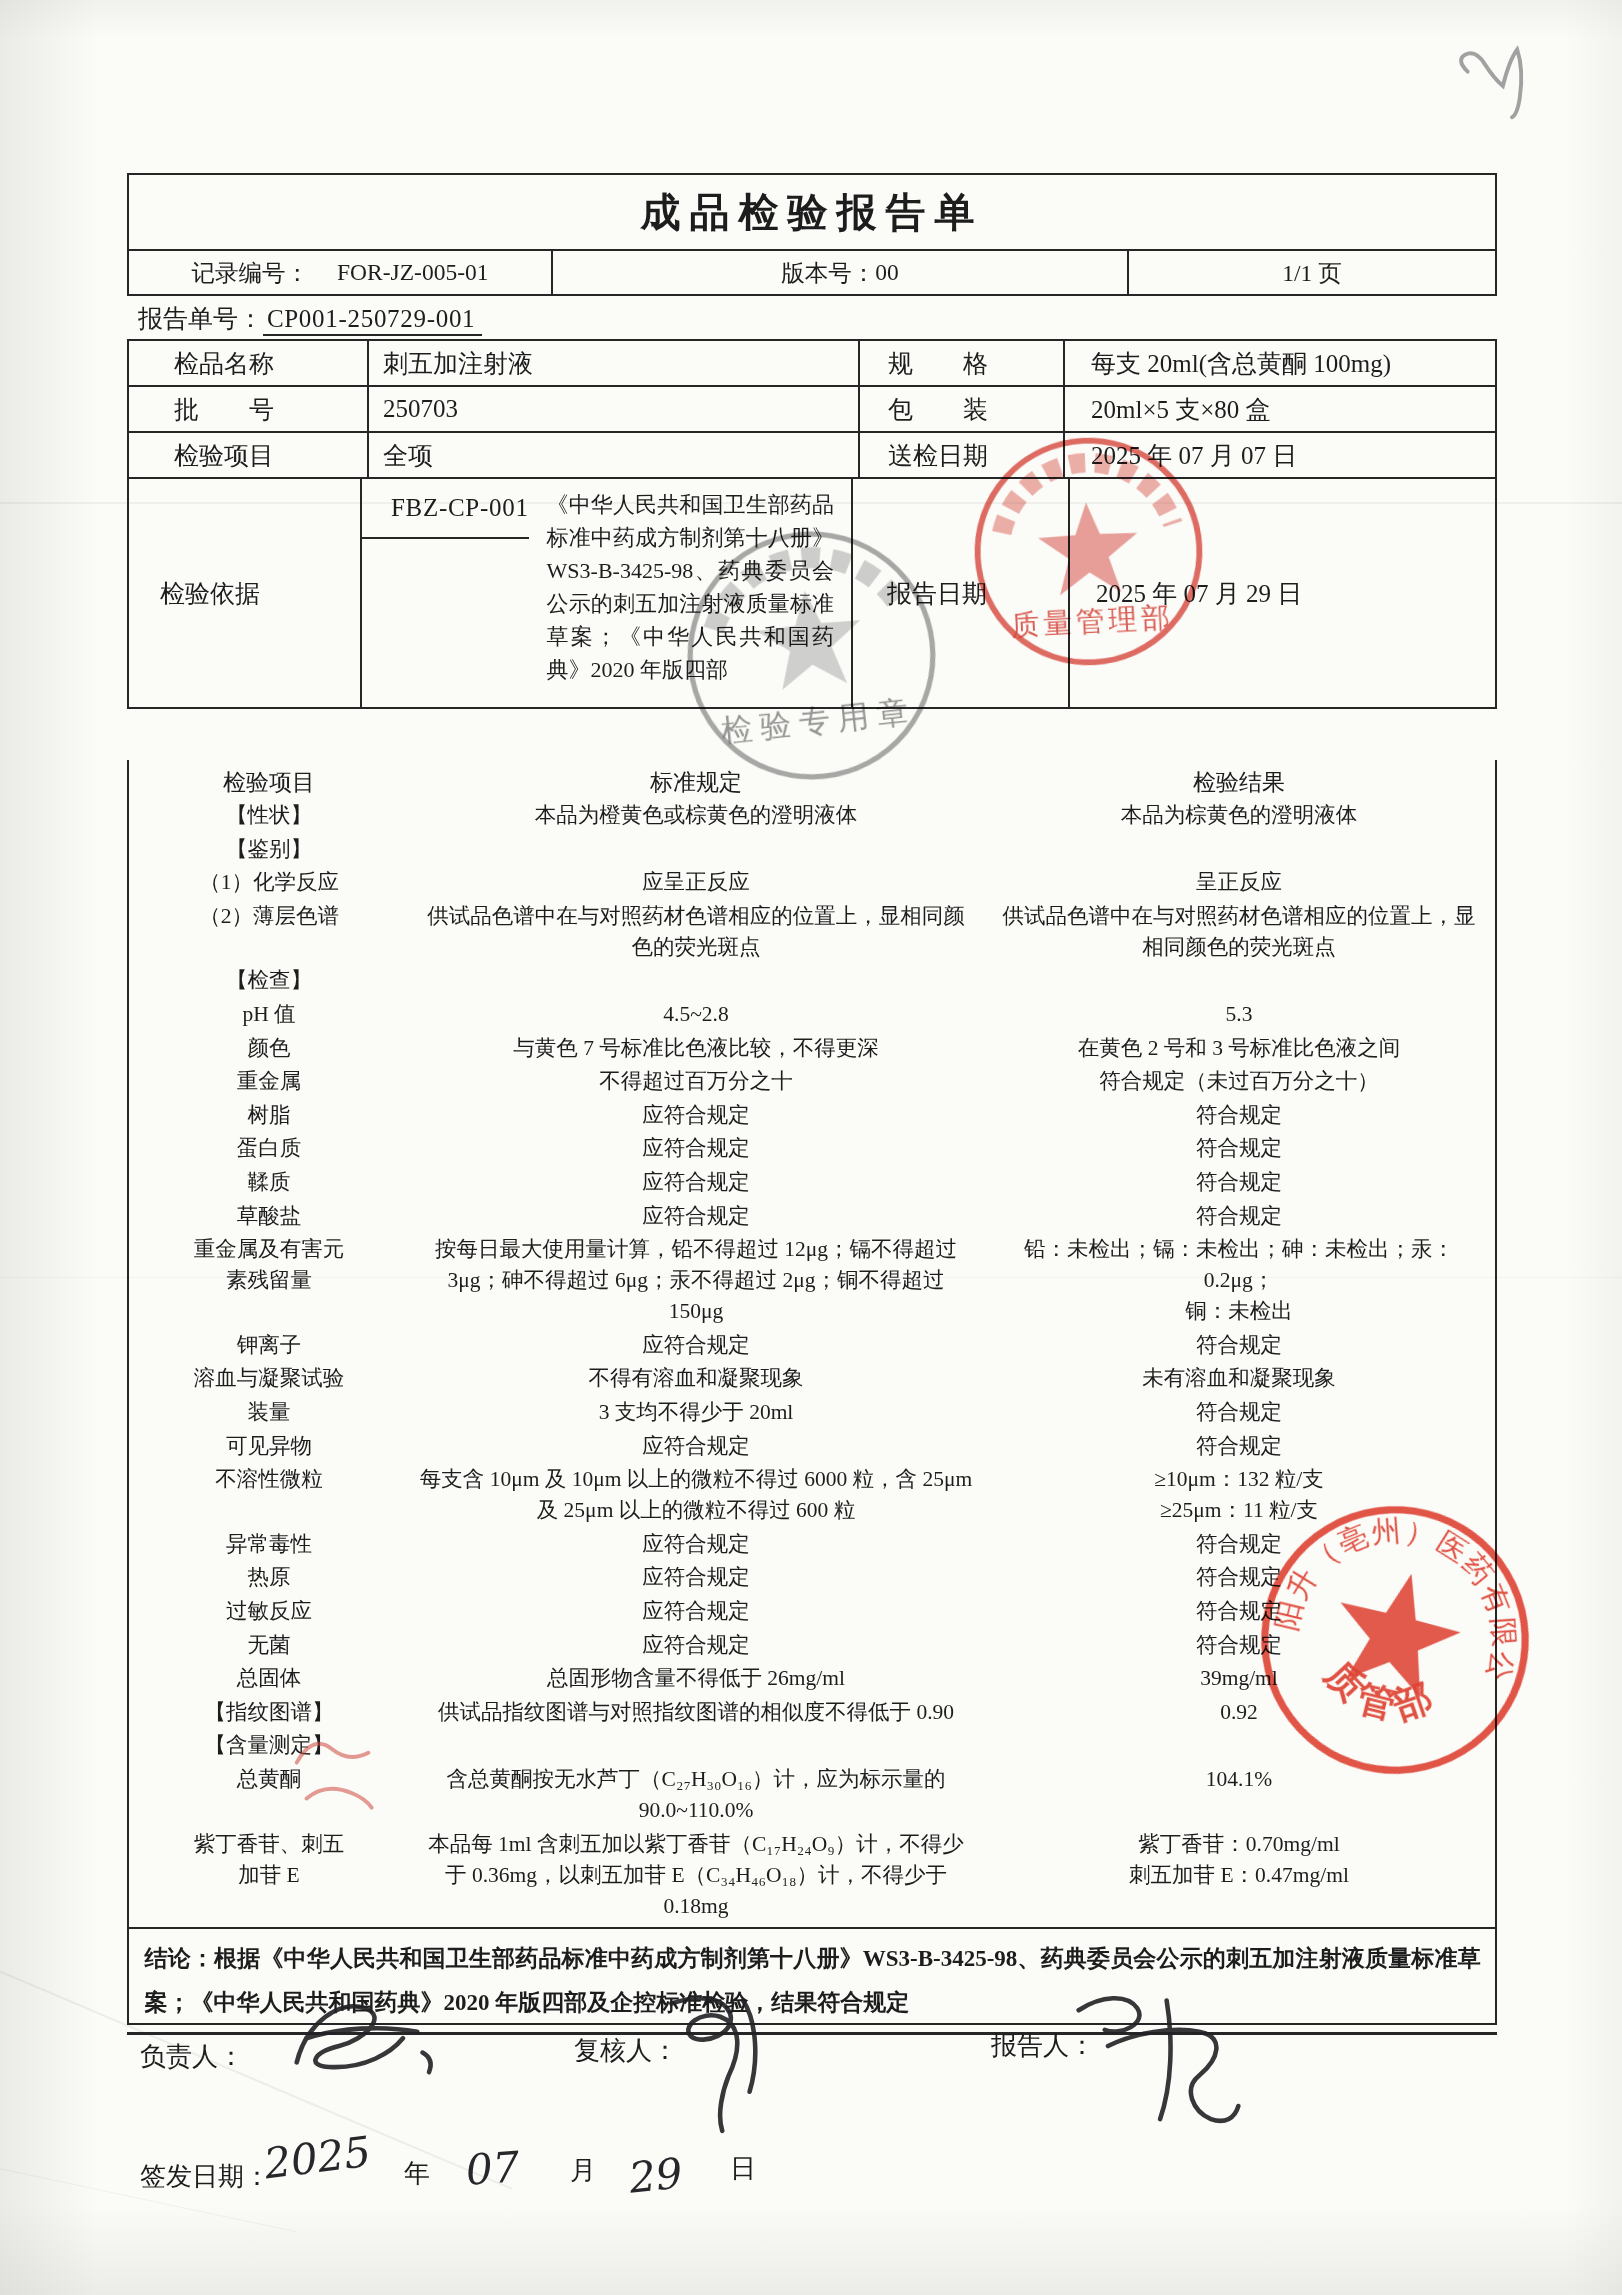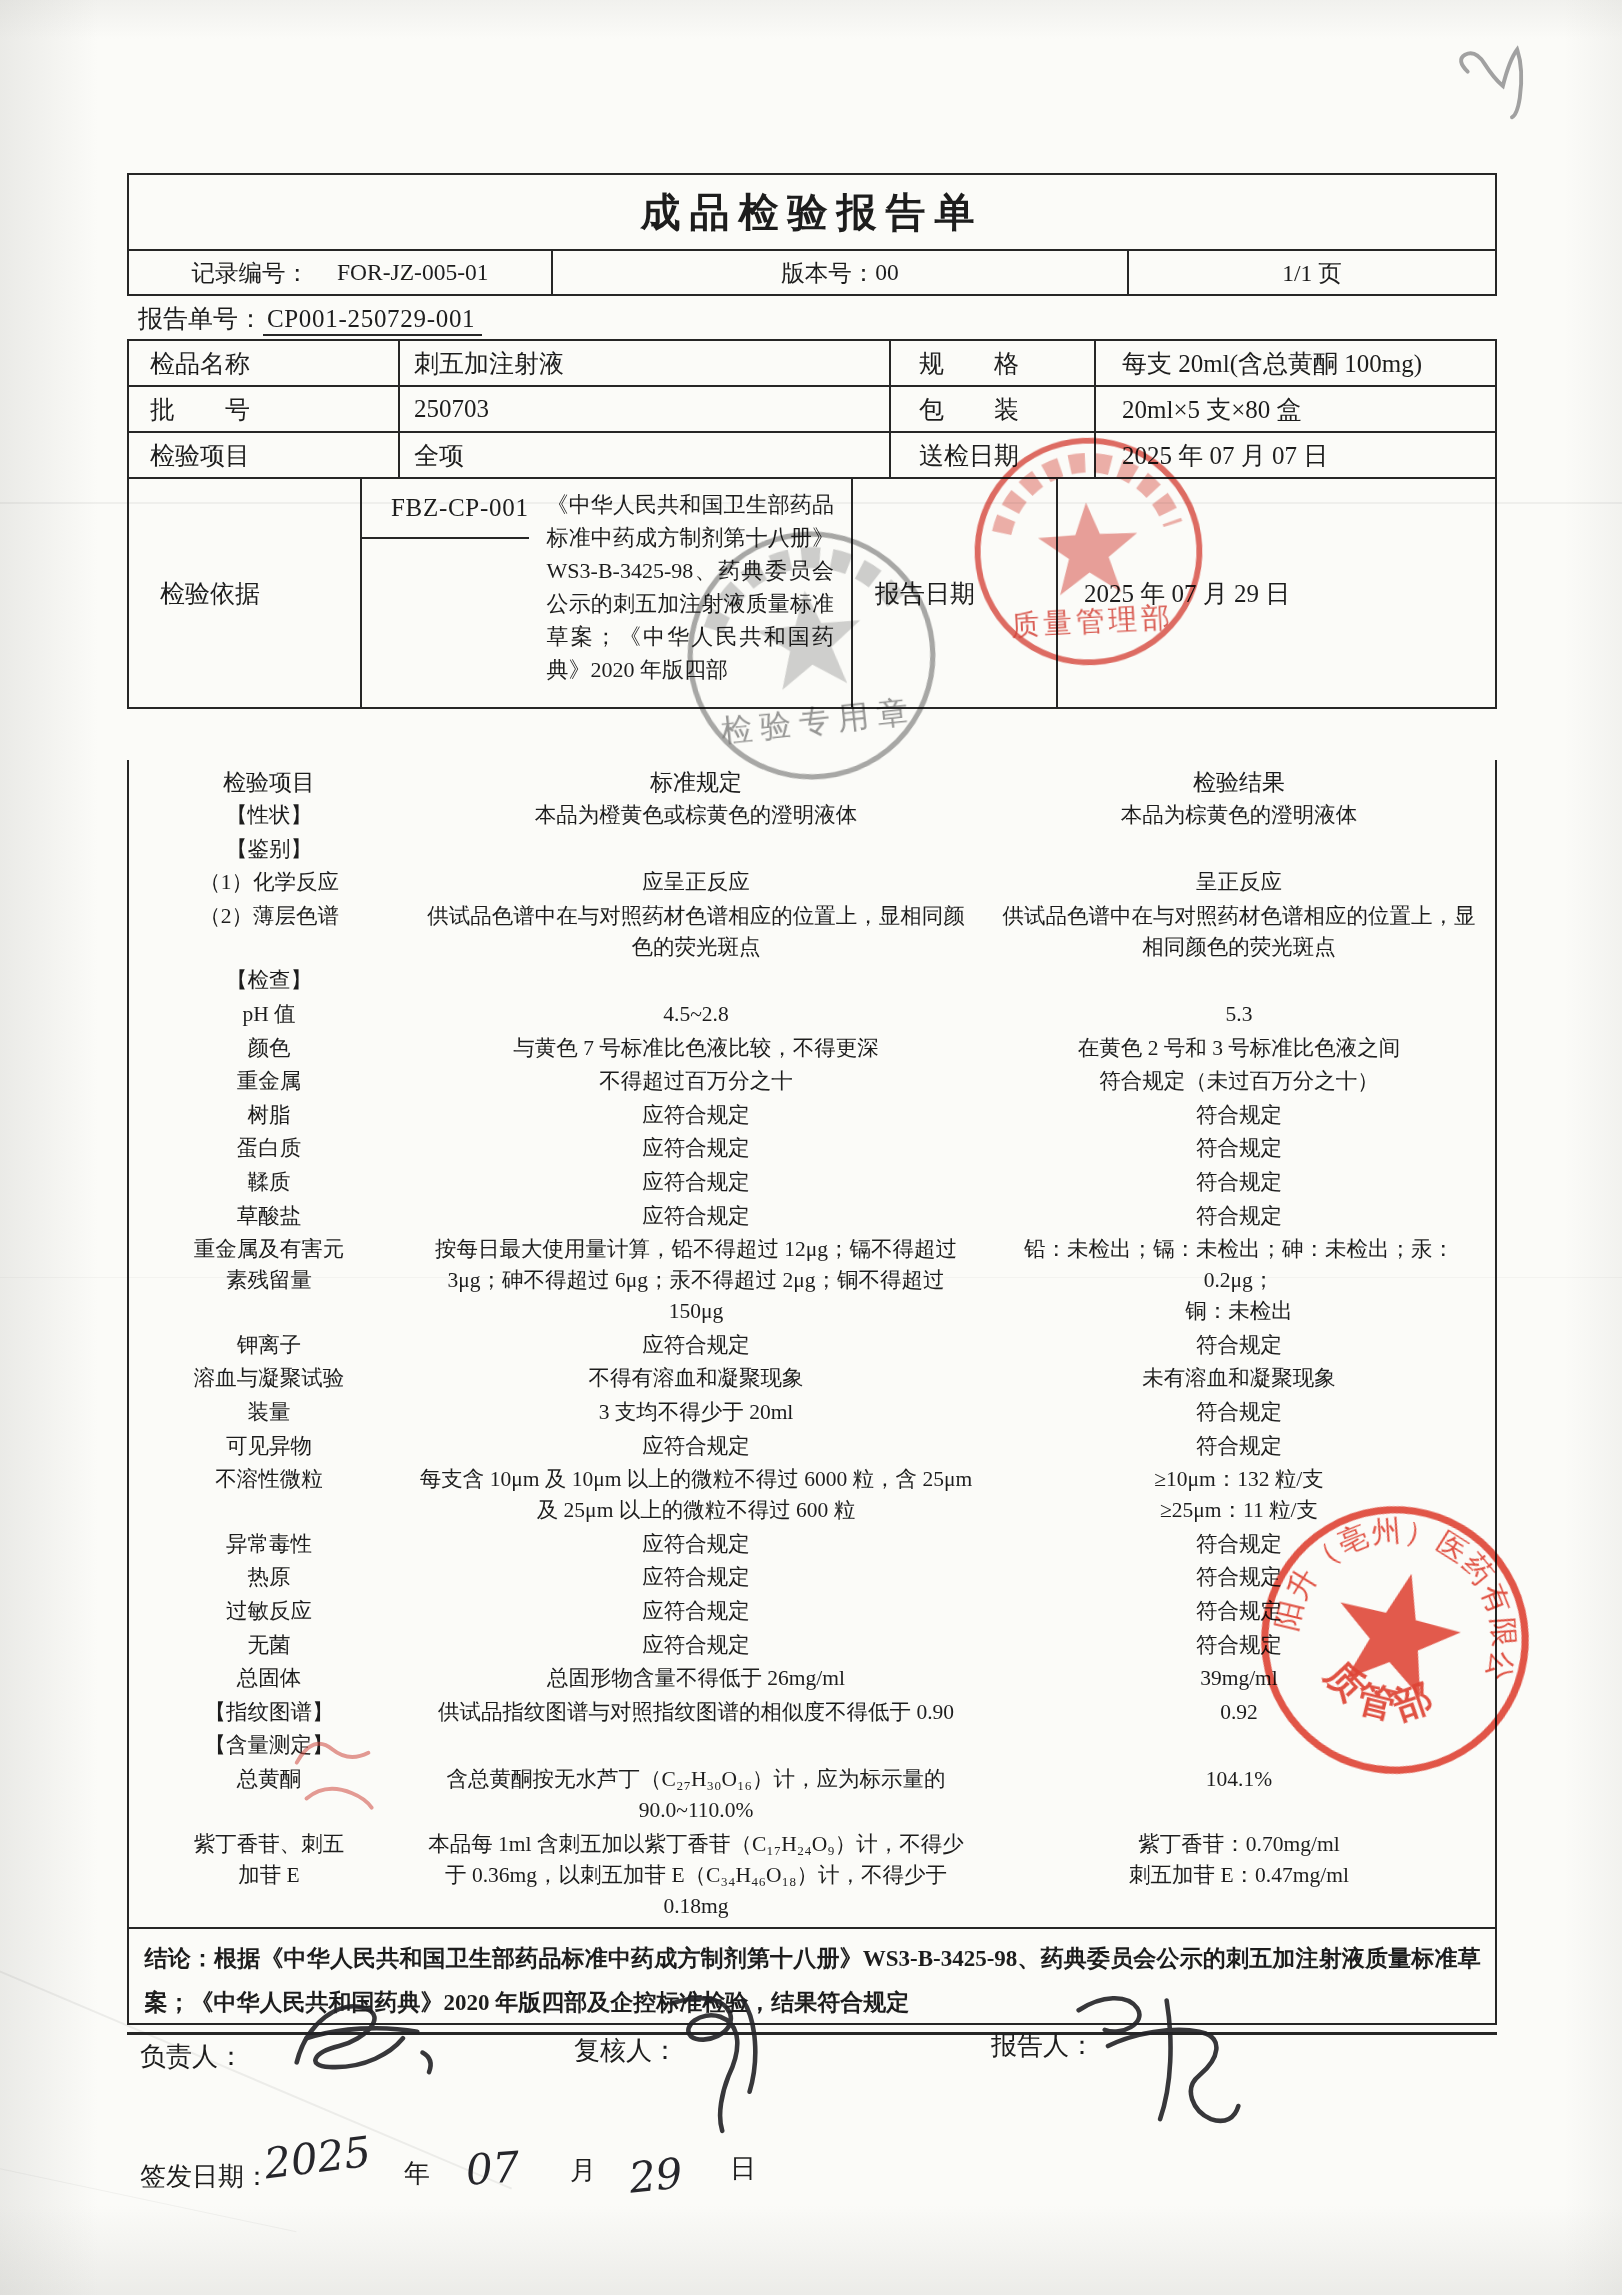--- a/index.html
+++ b/index.html
@@ -36,30 +36,30 @@
   .meta-cell.c3{flex:1;}
 
   
   .report-no{position:absolute;left:138px;top:302px;font-size:25px;display:flex;align-items:baseline;}
   .report-no .val{border-bottom:2px solid #262626;padding:0 6.5px 1.3px 3.9px;letter-spacing:0.7px;}
 
   
   .info-table{position:absolute;left:127px;top:339px;width:1370px;}
   .info-row{display:flex;height:44px;border-bottom:2.6px solid #262626;font-size:25px;}
   .ic{display:flex;align-items:center;box-sizing:border-box;}
-  .il1{width:271px;border-right:2.6px solid #262626;padding-left:21px;}
+  .il1{width:216px;border-right:2.6px solid #262626;padding-left:21px;margin-left:24px;}
   .iv1{width:491px;border-right:2.6px solid #262626;padding-left:14px;}
   .il2{width:205px;border-right:2.6px solid #262626;padding-left:28px;}
   .iv2{flex:1;padding-left:26px;}
   .basis-row{display:flex;height:228px;font-size:23.5px;}
   .basis-label{width:233px;border-right:2.6px solid #262626;display:flex;align-items:center;padding-left:31px;box-sizing:border-box;font-size:25px;}
   .basis-mid{width:491px;border-right:2.6px solid #262626;box-sizing:border-box;display:flex;}
   .basis-code{height:60px;border-bottom:2.6px solid #262626;display:flex;align-items:center;padding-left:29px;box-sizing:border-box;font-size:25px;letter-spacing:0.7px;}
   .basis-text{flex:1;padding:9px 17px 6.5px 18px;font-size:22px;line-height:33px;text-align:justify;}
-  .basis-datelabel{width:205px;border-right:2.6px solid #262626;display:flex;align-items:center;padding-left:22px;box-sizing:border-box;font-size:25px;}
+  .basis-datelabel{width:205px;border-right:2.6px solid #262626;display:flex;align-items:center;padding-left:22px;box-sizing:border-box;font-size:25px;margin-left:12px;}
   .basis-dateval{flex:1;display:flex;align-items:center;padding-left:26px;font-size:25px;}
 
   
   .results{position:absolute;left:127px;top:760px;width:1370px;height:1167px;
     border-left:2.6px solid #262626;border-right:2.6px solid #262626;box-sizing:border-box;
     display:flex;flex-direction:column;justify-content:space-between;padding:6.5px 0 5.2px 0;}
   .r-row{display:flex;font-size:21.5px;line-height:31px;}
   .c-item{width:280px;text-align:center;white-space:pre-line;}
   .c-std{width:574px;text-align:center;white-space:pre-line;padding:0 9px;box-sizing:border-box;}
   .c-res{flex:1;text-align:center;white-space:pre-line;padding:0 10.4px;box-sizing:border-box;}

